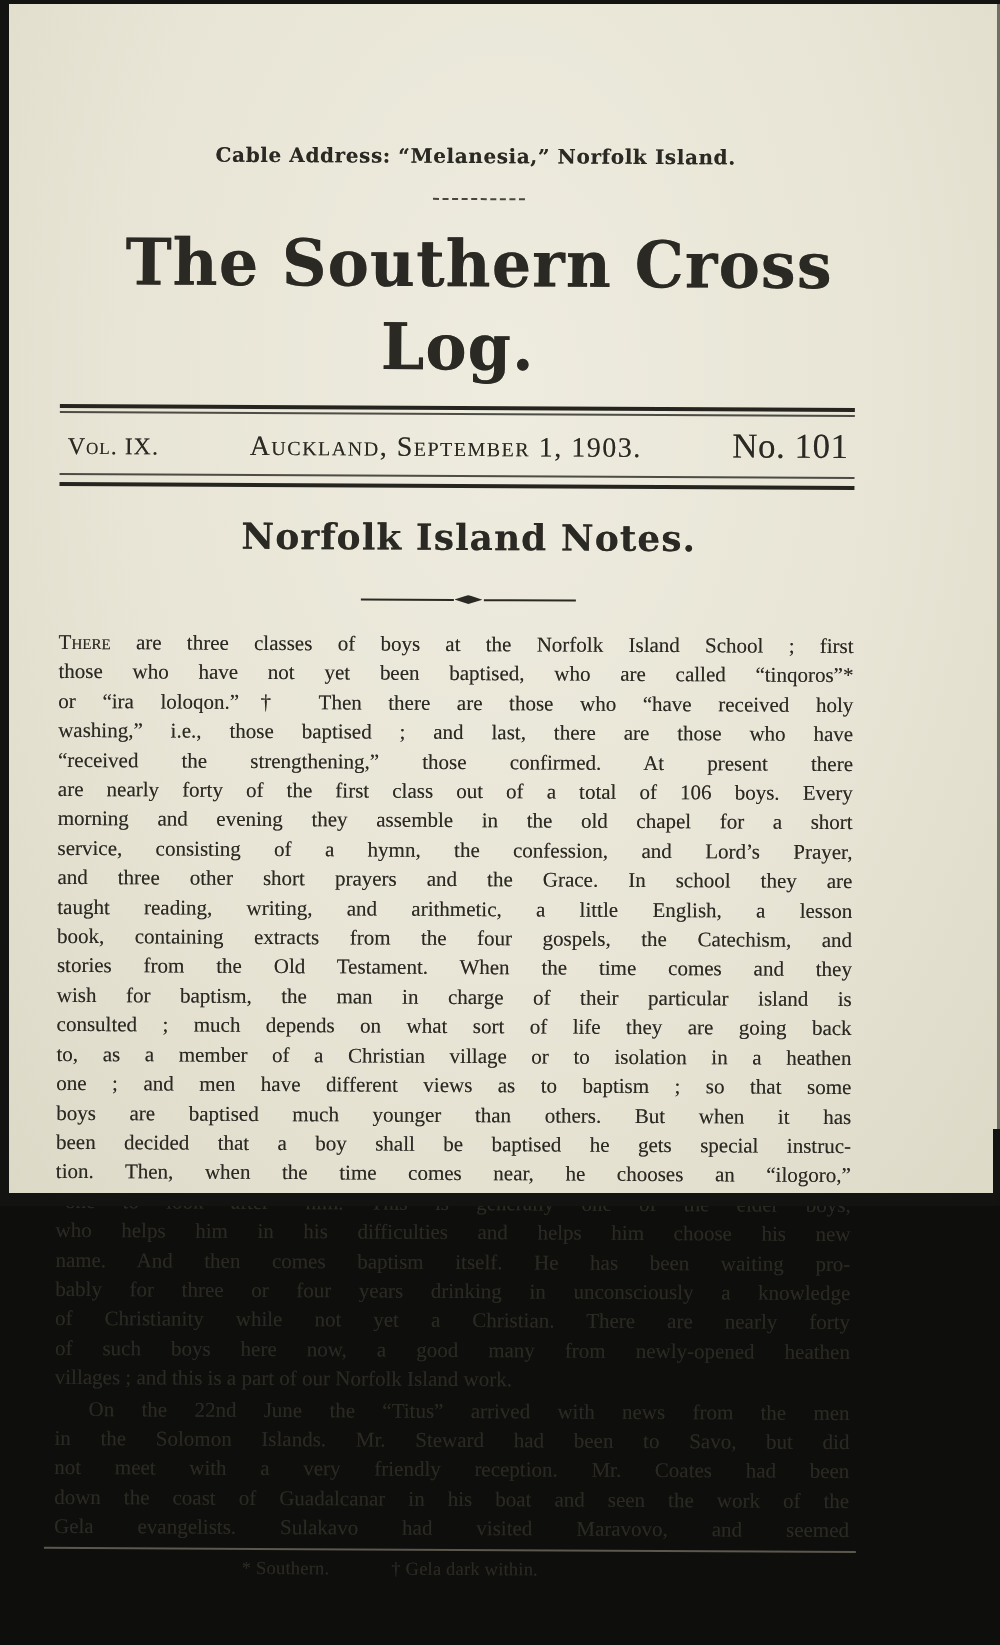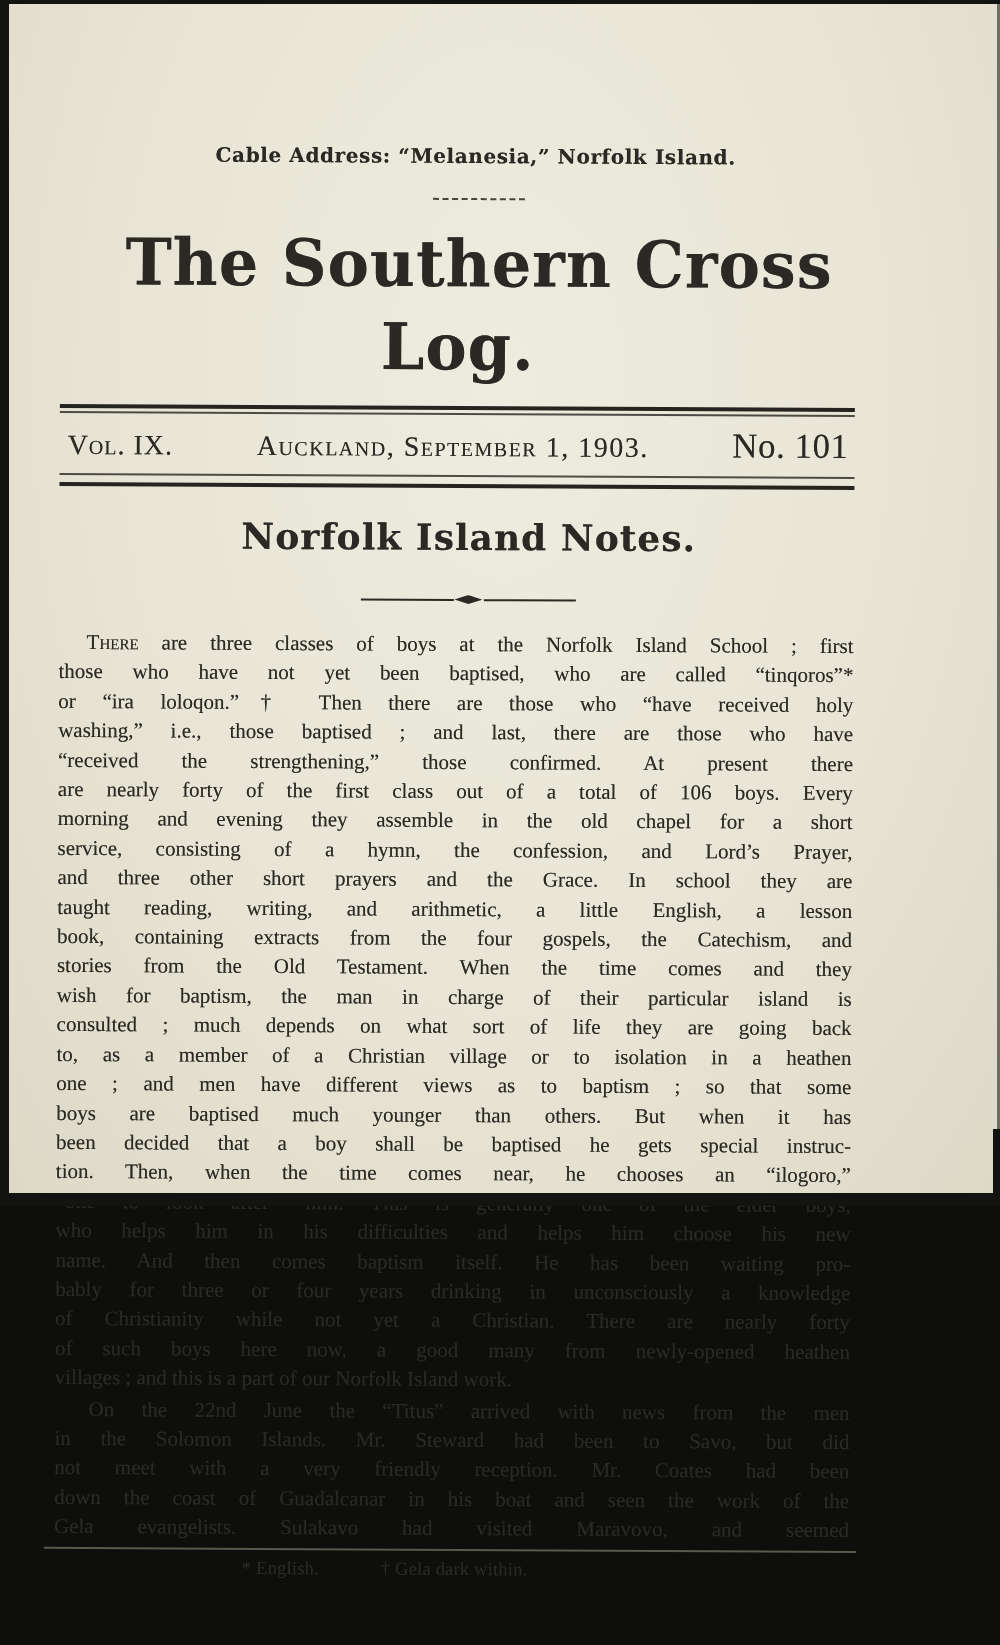--- a/index.html
+++ b/index.html
@@ -45,42 +45,42 @@
     transform:scaleY(1.04);
   }
 
   .scotch-top { margin-top:20px; }
   .scotch-top .thick { height:4px; background:#26241f; }
   .scotch-top .thin  { height:2px; background:#26241f; margin-top:3px; opacity:.8; }
   .scotch-bottom .thin  { height:2px; background:#26241f; opacity:.8; }
   .scotch-bottom .thick { height:4px; background:#26241f; margin-top:7px; }
 
   .volrow { display:flex; align-items:baseline; padding:10px 6px 10px 8px; }
-  .vol   { font-size:28px; font-variant:small-caps; letter-spacing:1px; flex:0 0 auto; }
+  .vol   { font-size:24px; font-variant:small-caps; letter-spacing:1px; flex:0 0 auto; }
   .date  { font-size:28px; font-variant:small-caps; letter-spacing:1.5px; flex:1; text-align:center; }
   .issue { font-size:35px; flex:0 0 auto; letter-spacing:.5px; }
 
   .article-title {
     margin:26px 0 0; text-align:center; text-indent:24px;
     font-family:"DejaVu Serif", serif; font-weight:bold;
     font-size:36px; line-height:47px; letter-spacing:1px;
   }
 
   .ornament { margin:34px auto 0; width:215px; display:flex; align-items:center; position:relative; left:12px; }
   .oline { flex:1; height:2px; background:#2b2923; }
   .diamond {
     width:28px; height:9px; background:#2b2923; margin:0 1px;
     clip-path:polygon(0 50%, 50% 0, 100% 50%, 50% 100%);
   }
 
   .bodytext { margin-top:26px; font-size:21px; line-height:29.4px; }
   .line { text-align:justify; text-align-last:justify; }
   .line.endpara { text-align-last:left; }
   .line.indent { text-indent:34px; }
-  .lead-caps { font-variant:small-caps;margin-left:28px; }
+  .lead-caps { font-variant:small-caps; }
   .para2 { margin-top:2px; }
 
   .footrule { margin-top:5px; height:2px; background:#5b584d; width:812px; margin-left:-10px; }
   .footnotes {
     margin-top:8px; font-size:18.5px; letter-spacing:.2px;
     padding-left:188px; display:flex; gap:62px;
   }
 </style>
 </head>
 <body>
@@ -150,21 +150,21 @@
           <div class="line indent">On the 22nd June the “Titus” arrived with news from the men</div>
           <div class="line">in the Solomon Islands.  Mr. Steward had been to Savo, but did</div>
           <div class="line">not meet with a very friendly reception.   Mr. Coates had been</div>
           <div class="line">down the coast of Guadalcanar in his boat and seen the work of the</div>
           <div class="line">Gela evangelists.   Sulakavo had visited Maravovo, and seemed</div>
         </div>
       </div>
 
       <div class="footrule"></div>
       <div class="footnotes">
-        <span>* English.</span>
+        <span>* Southern.</span>
         <span>† Gela dark within.</span>
       </div>
 
     </div>
   </div>
 
   <div class="edge edge-left"></div>
   <div class="edge edge-top"></div>
   <div class="edge edge-bottom"></div>
   <div class="edge edge-right-full"></div>

